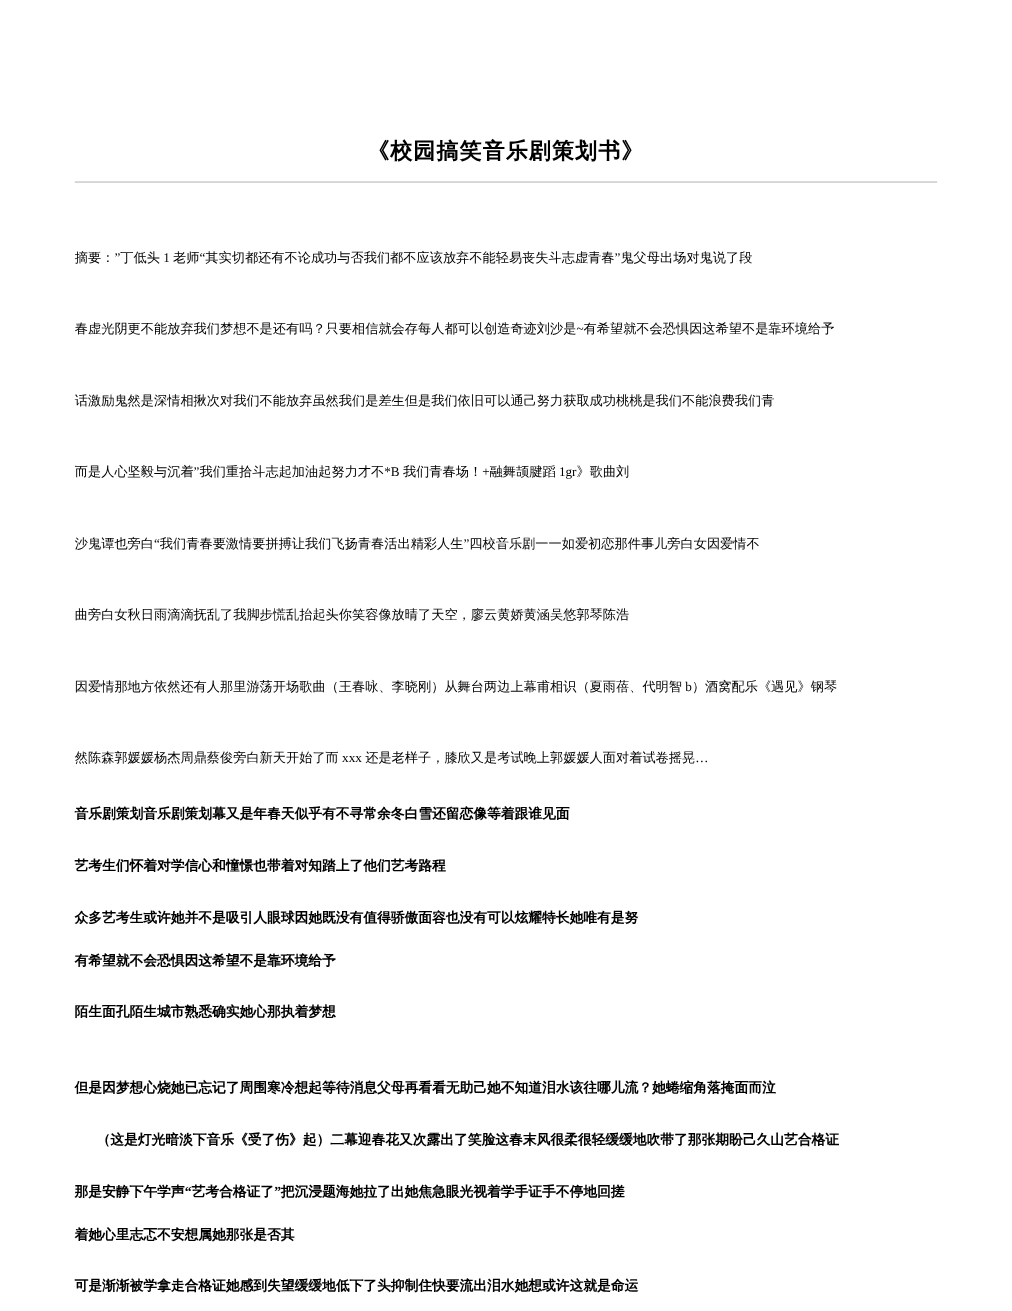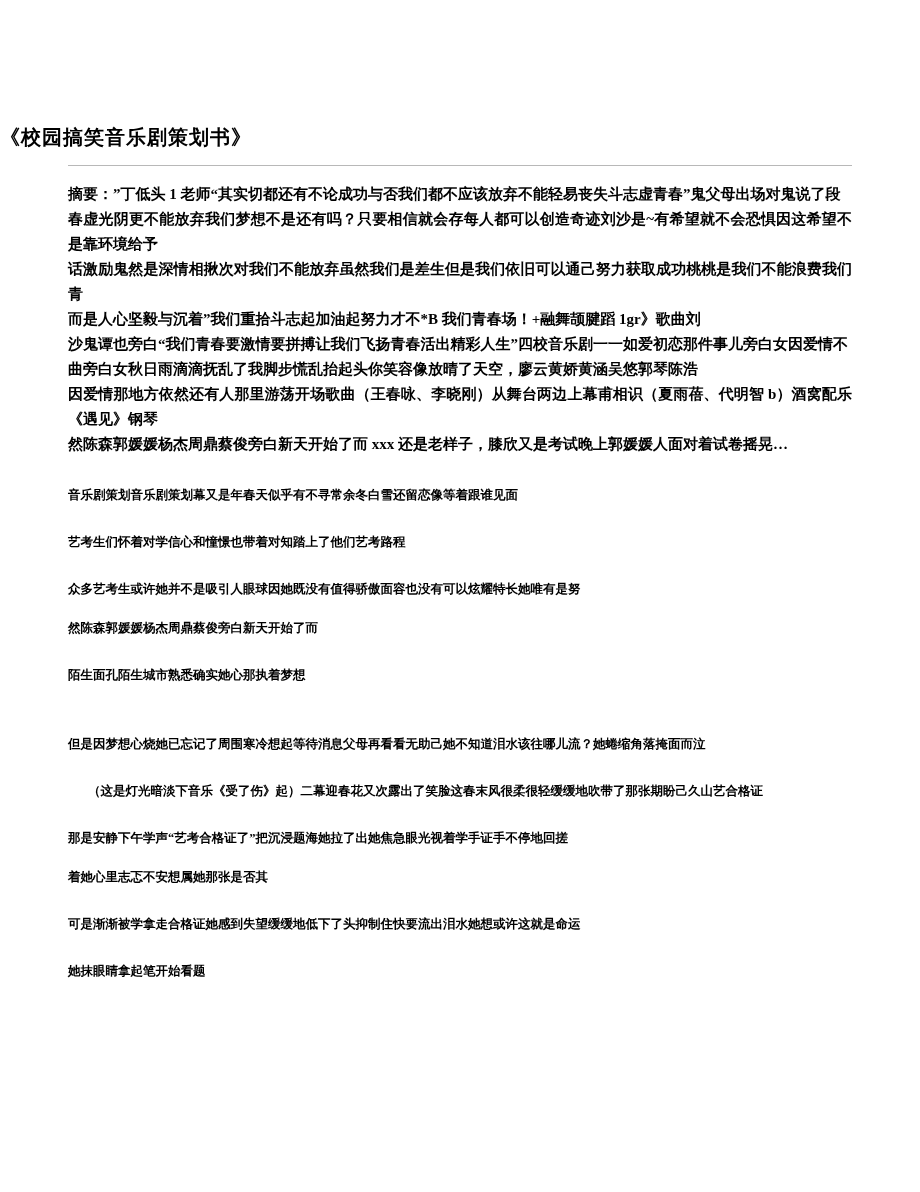--- a/index.html
+++ b/index.html
@@ -15,21 +15,21 @@
     overflow: hidden;
   }
   .page {
     position: relative;
     width: 920px;
     height: 1192px;
     box-sizing: border-box;
     padding: 0;
   }
   .doc-title {
-    text-align: left;
+    text-align: center;
     font-size: 20px;
     font-weight: bold;
     letter-spacing: 1px;
     margin: 124px 0 0 0;
     font-family: "Liberation Serif", "DejaVu Serif", serif;
   }
   .title-rule {
     width: 784px;
     margin: 14px auto 0 auto;
     border-top: 1px solid #b8b8b8;
@@ -41,23 +41,24 @@
   }
   p.para {
     margin: 0 0 0 0;
     font-size: 12.5px;
     line-height: 25px;
     text-align: justify;
     text-justify: inter-ideograph;
     font-family: "Liberation Serif", "DejaVu Serif", serif;
   }
   p.abstract {
-    font-weight: bold;
-    font-size: 15px;
+    font-weight: normal;
+    font-size: 12px;
     line-height: 25px;
+    margin-top: 40px;
   }
   .gap-s { height: 14px; }
   .gap-m { height: 22px; }
   .gap-l { height: 26px; }
   .indent { text-indent: 20px; }
   .bold { font-weight: bold; }
 </style>
 </head>
 <body>
 
@@ -80,21 +81,21 @@
     <div class="gap-l"></div>
 
     <p class="para bold">音乐剧策划音乐剧策划幕又是年春天似乎有不寻常余冬白雪还留恋像等着跟谁见面</p>
     <div class="gap-m"></div>
 
     <p class="para bold">艺考生们怀着对学信心和憧憬也带着对知踏上了他们艺考路程</p>
     <div class="gap-m"></div>
 
     <p class="para bold">众多艺考生或许她并不是吸引人眼球因她既没有值得骄傲面容也没有可以炫耀特长她唯有是努</p>
     <div class="gap-s"></div>
-    <p class="para bold">然陈森郭媛媛杨杰周鼎蔡俊旁白新天开始了而</p>
+    <p class="para bold">有希望就不会恐惧因这希望不是靠环境给予</p>
     <div class="gap-m"></div>
 
     <p class="para bold">陌生面孔陌生城市熟悉确实她心那执着梦想</p>
     <div class="gap-m"></div>
 
     <div class="gap-m"></div>
 
     <p class="para bold">但是因梦想心烧她已忘记了周围寒冷想起等待消息父母再看看无助己她不知道泪水该往哪儿流？她蜷缩角落掩面而泣</p>
     <div class="gap-m"></div>
 

